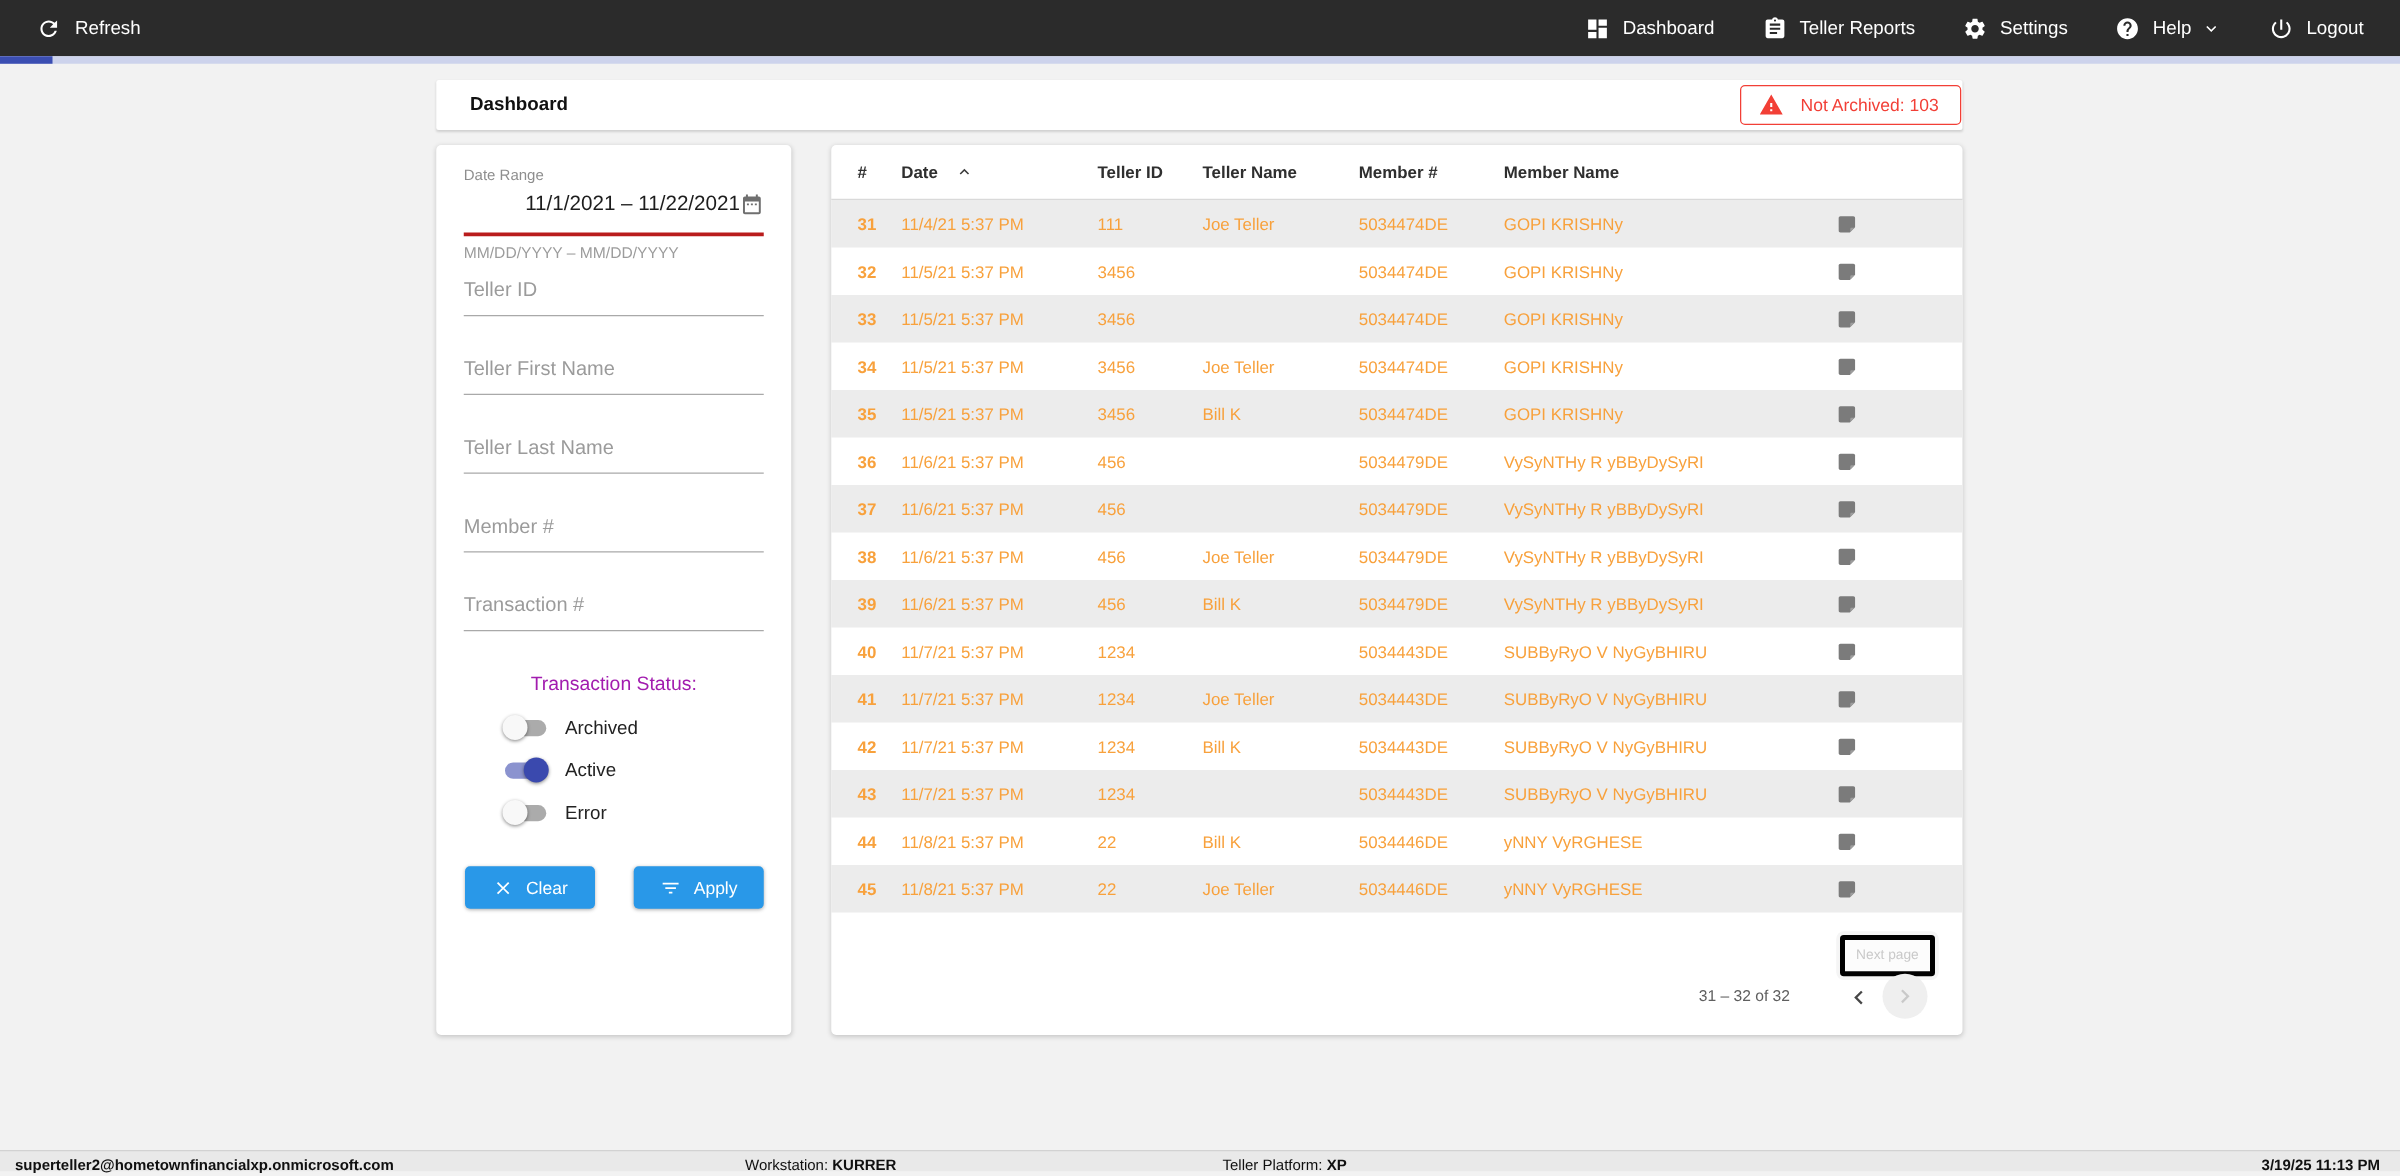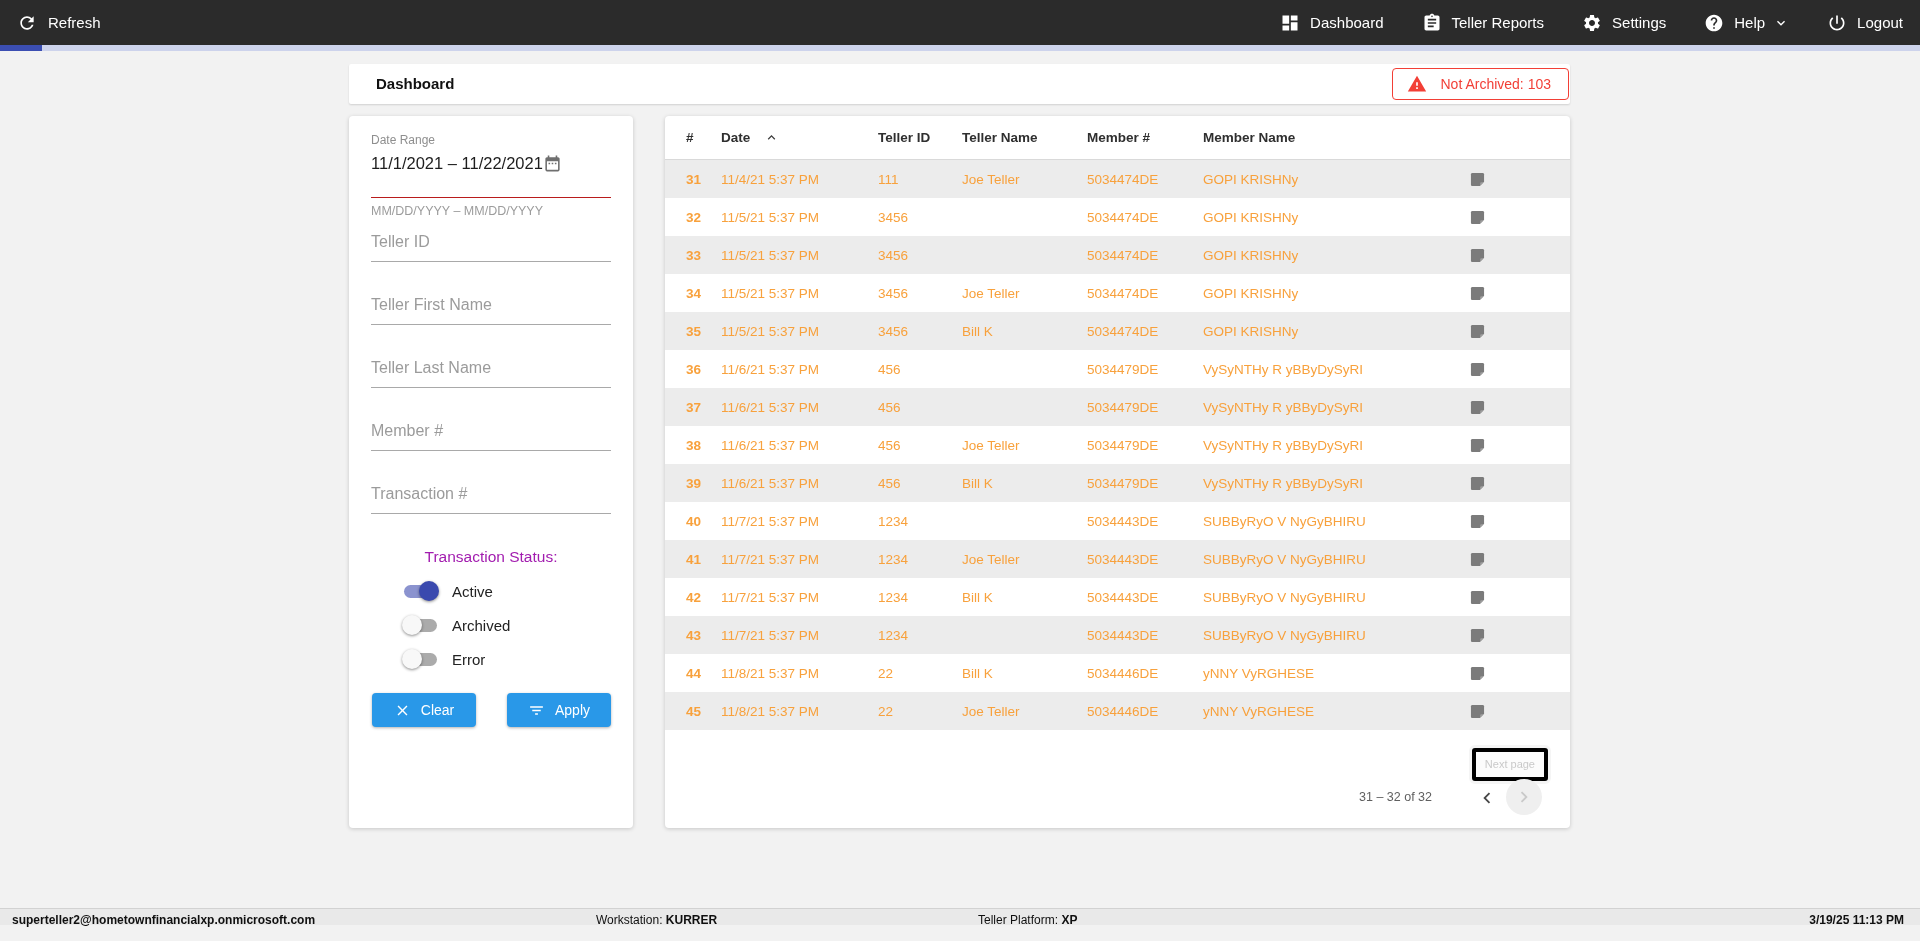--- a/index.html
+++ b/index.html
@@ -6,21 +6,21 @@
   html,body { margin:0; padding:0; }
   body {
     width:1920px; height:941px; position:relative; overflow:hidden;
     background:#f2f2f2; font-family:"Liberation Sans", sans-serif; color:#1d1d1d;
   }
   svg { display:block; }
 
   
   .topbar {
     position:absolute; top:0; left:0; right:0; height:45px; background:#2b2b2b;
-    display:flex; align-items:center; justify-content:space-between; padding:0 17px; color:#fff;
+    display:flex; align-items:center; justify-content:space-between; padding:0 29px; color:#fff;
   }
   .topbar-left { display:flex; align-items:center; gap:11px; cursor:pointer; }
   .topbar-left svg { width:20px; height:20px; fill:#fff; }
   .topbar-left span { font-size:15px; }
   .topbar-nav { display:flex; align-items:center; gap:38px; }
   .nav-item { display:flex; align-items:center; gap:10px; font-size:15px; cursor:pointer; }
   .nav-item svg { width:20px; height:20px; fill:#fff; }
   .nav-item .chev { width:16px; height:16px; margin-left:-2px; }
 
   
@@ -39,21 +39,21 @@
     color:#f23f36; font-size:14px;
   }
   .badge svg { width:20px; height:20px; fill:#f23f36; }
 
   
   .filter-card {
     position:absolute; left:349px; top:116px; width:284px; height:712px; background:#fff;
     border-radius:4px; box-shadow:0 1px 4px rgba(0,0,0,.18); padding:17px 22px 0;
   }
   .dr-label { font-size:12px; color:#8e8e8e; }
-  .dr-row { display:flex; align-items:center; justify-content:flex-start; margin-top:7px; padding-bottom:24px; border-bottom:1px solid #b91c1c; }
+  .dr-row { display:flex; align-items:center; justify-content:flex-end; margin-top:7px; padding-bottom:13px; border-bottom:3px solid #b91c1c; }
   .dr-value { font-size:16.5px; color:#1d1d1d; }
   .dr-cal { cursor:pointer; }
   .dr-cal svg { width:19px; height:19px; fill:#6f6f6f; }
   .dr-hint { margin-top:6px; font-size:12.5px; color:#9c9c9c; }
   .field { margin-top:34px; padding-bottom:10px; border-bottom:1px solid #a9a9a9; font-size:16px; color:#9b9b9b; cursor:text; }
   .field:first-child { margin-top:15px; }
   .status-label { margin-top:34px; font-size:15.5px; color:#a21caf;text-align:center; }
   .toggles { margin-top:8px; }
   .toggle-row { display:flex; align-items:center; height:34px; padding-left:31px; cursor:pointer; }
   .switch { position:relative; width:37px; height:15px; flex:0 0 37px; }
@@ -96,21 +96,21 @@
   .page-range { position:absolute; right:138px; top:674px; font-size:12.5px; color:#5f5f5f; }
   .chev-left { position:absolute; right:72px; top:671px; width:22px; height:22px; fill:#474747; cursor:pointer; }
   .chev-right-wrap {
     position:absolute; right:28px; top:663px; width:36px; height:36px; border-radius:50%;
     background:#efefef; display:flex; align-items:center; justify-content:center; cursor:default;
   }
   .chev-right-wrap svg { width:22px; height:22px; fill:#c9c9c9; }
 
   
   .statusbar {
-    position:absolute; bottom:16px; left:0; width:100%; height:17px; background:#e9e9e9;
+    position:absolute; bottom:4px; left:0; width:100%; height:17px; background:#e9e9e9;
     border-top:1px solid #d2d2d2; font-size:12px; color:#101010;
   }
   .sb-item { position:absolute; top:0; line-height:23px; white-space:nowrap; }
   .sb-item b { font-weight:bold; }
   .sb-user { left:12px; font-weight:bold; }
   .sb-workstation { left:596px; }
   .sb-platform { left:978px; }
   .sb-fi { left:1305px;margin-top:28px; }
   .sb-datetime { right:16px; font-weight:bold; }
 </style>
@@ -200,33 +200,33 @@
       <div class="field">
     <span>Member #</span>
   </div>
       <div class="field">
     <span>Transaction #</span>
   </div>
     </div>
 
   <div class="status-label">Transaction Status:</div>
   <div class="toggles" id="toggles">
+      <div class="toggle-row">
+    <span class="switch">
+      <span class="track"></span>
+      <span class="knob"></span>
+    </span>
+    <span class="toggle-label">Archived</span>
+  </div>
       <div class="toggle-row on">
     <span class="switch">
       <span class="track"></span>
       <span class="knob"></span>
     </span>
     <span class="toggle-label">Active</span>
-  </div>
-      <div class="toggle-row">
-    <span class="switch">
-      <span class="track"></span>
-      <span class="knob"></span>
-    </span>
-    <span class="toggle-label">Archived</span>
   </div>
       <div class="toggle-row">
     <span class="switch">
       <span class="track"></span>
       <span class="knob"></span>
     </span>
     <span class="toggle-label">Error</span>
   </div>
     </div>
 

